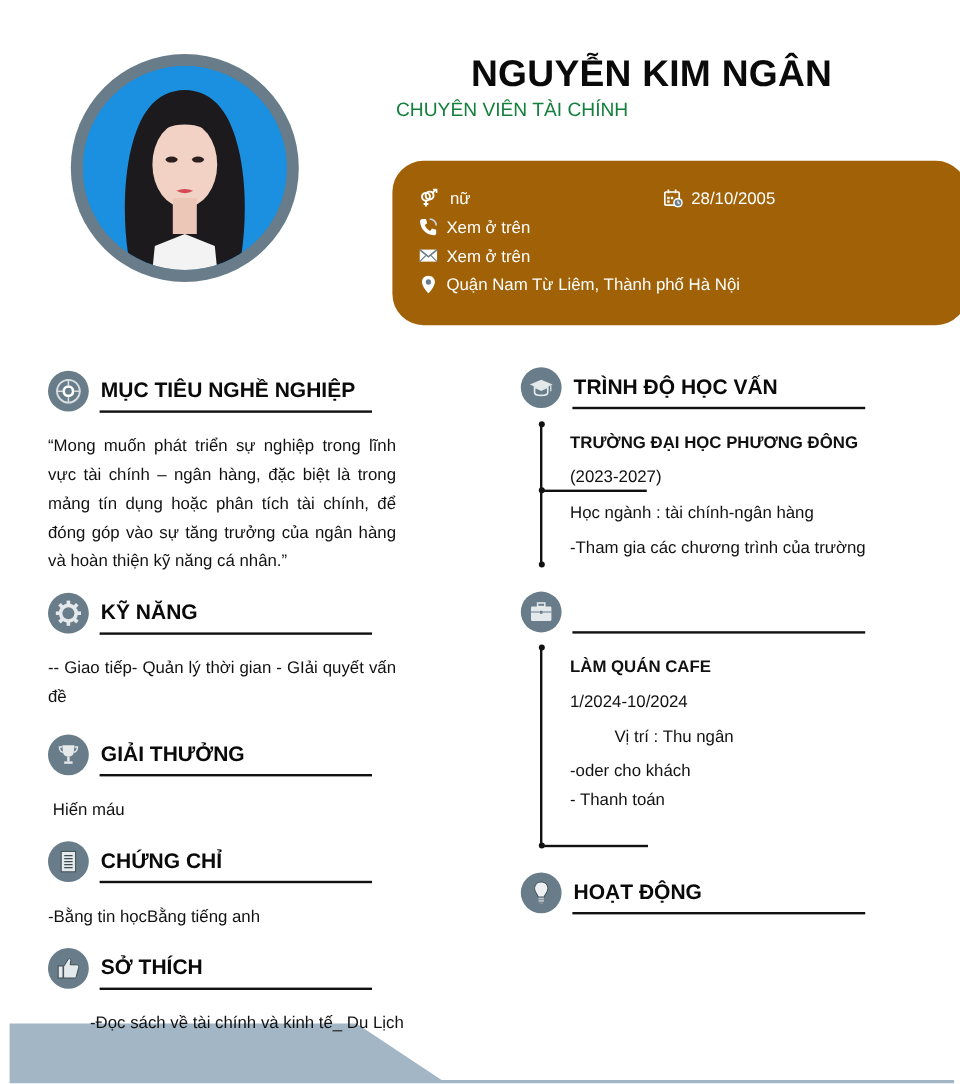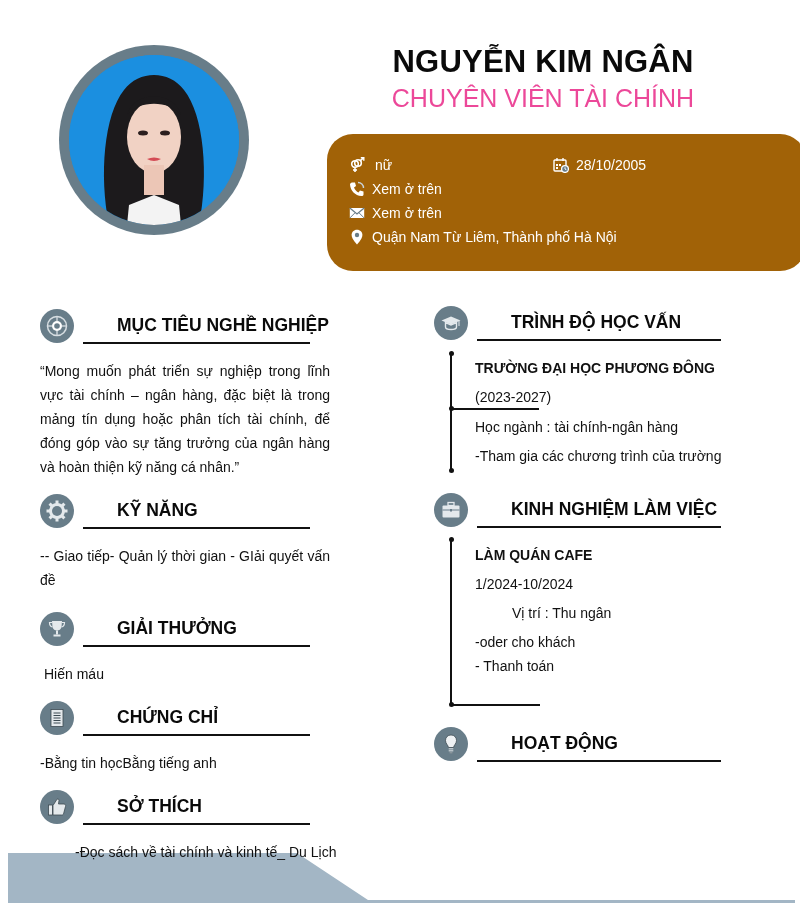--- a/index.html
+++ b/index.html
@@ -14,42 +14,41 @@
       position: absolute; left: 10px; top: 10px; width: 170px; height: 170px;
       border-radius: 50%; overflow: hidden; background: #1b8fe0;
     }
     .photo svg { width: 100%; height: 100%; display: block; }
 
     .name {
       position: absolute; left: 330px; width: 426px; top: 44px; text-align: center;
       font-size: 31px; font-weight: bold; letter-spacing: 0.2px; color: #0a0a0a;
     }
     .title {
-      position: absolute; left: 330px; width: 426px; top: 84px; text-align: center;
-      font-size: 25px; color: #ec4899;
+      position: absolute; left: 330px; width: 426px; top: 84px; text-align: left;
+      font-size: 16px; color: #15803d;
     }
 
     .info-box {
       position: absolute; left: 327px; top: 134px; width: 479px; height: 137px;
       background: #a16207; border-radius: 26px; color: #ffffff;
       font-size: 14px;
     }
     .info-row { position: absolute; display: flex; align-items: center; gap: 7px; }
     .info-row svg { width: 16px; height: 16px; flex: 0 0 16px; }
 
     .section-head { position: absolute; height: 36px; }
     .sec-icon {
       position: absolute; left: 0; top: 0; width: 34px; height: 34px; border-radius: 50%;
       background: #687d89; display: flex; align-items: center; justify-content: center;
     }
     .sec-icon svg { width: 22px; height: 22px; }
     .sec-title {
       position: absolute; left: 44px; top: 6px; font-size: 17.5px; font-weight: bold; color: #0a0a0a;
       white-space: nowrap;
-      margin-left: 33px;
     }
     .sec-line { position: absolute; left: 43px; top: 33px; height: 1.5px; background: #111; }
 
     .body-text { position: absolute; font-size: 14px; line-height: 24px; color: #111; }
     .justify { text-align: justify; text-align-last: left; }
 
     .timeline-v { position: absolute; width: 1.5px; background: #111; }
     .timeline-h { position: absolute; height: 1.5px; background: #111; }
     .dot { position: absolute; width: 5px; height: 5px; border-radius: 50%; background: #111; }
 
@@ -240,21 +239,20 @@
 
 <div class="section-head" style="left:434px; top:493px; width:290px;">
   <div class="sec-icon">
     <svg viewBox="0 0 22 22">
       <rect x="8" y="3.5" width="6" height="3" fill="none" stroke="#e4e9ec" stroke-width="1.3"></rect>
       <rect x="2.5" y="6.5" width="17" height="12" rx="1" fill="#e4e9ec"></rect>
       <line x1="2.5" y1="11" x2="19.5" y2="11" stroke="#687d89" stroke-width="1"></line>
       <rect x="10" y="10" width="2" height="2.5" fill="#687d89"></rect>
     </svg>
   </div>
-  <div class="sec-title">KINH NGHIỆM LÀM VIỆC</div>
   <div class="sec-line" style="width:244px;"></div>
 </div>
 <div class="timeline-v" style="left:450px; top:539px; height:167px;"></div>
 <div class="dot" style="left:448.5px; top:537px;"></div>
 <div class="dot" style="left:448.5px; top:702px;"></div>
 <div class="timeline-h" style="left:450px; top:704px; width:90px;"></div>
 <div class="body-text entry-title" style="left:475px; top:543px; width:280px;">LÀM QUÁN CAFE</div>
 <div class="body-text" style="left:475px; top:572px; width:280px;">1/2024-10/2024</div>
 <div class="body-text" style="left:475px; top:601px; width:280px;margin-left:37px;">Vị trí : Thu ngân</div>
 <div class="body-text" style="left:475px; top:630px; width:280px;">-oder cho khách</div>

